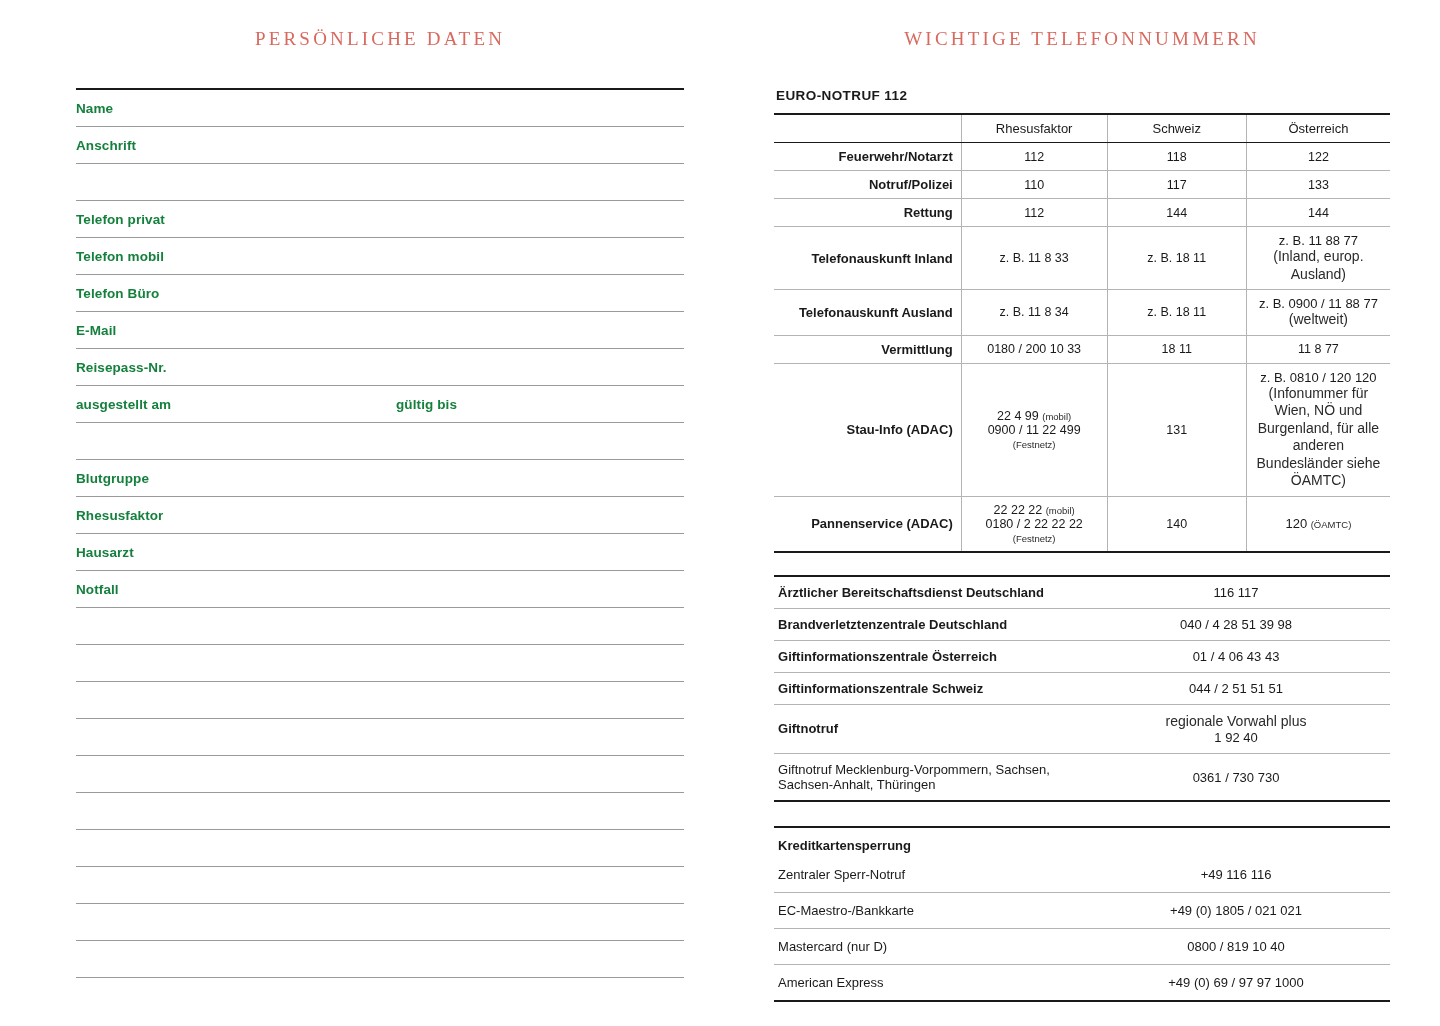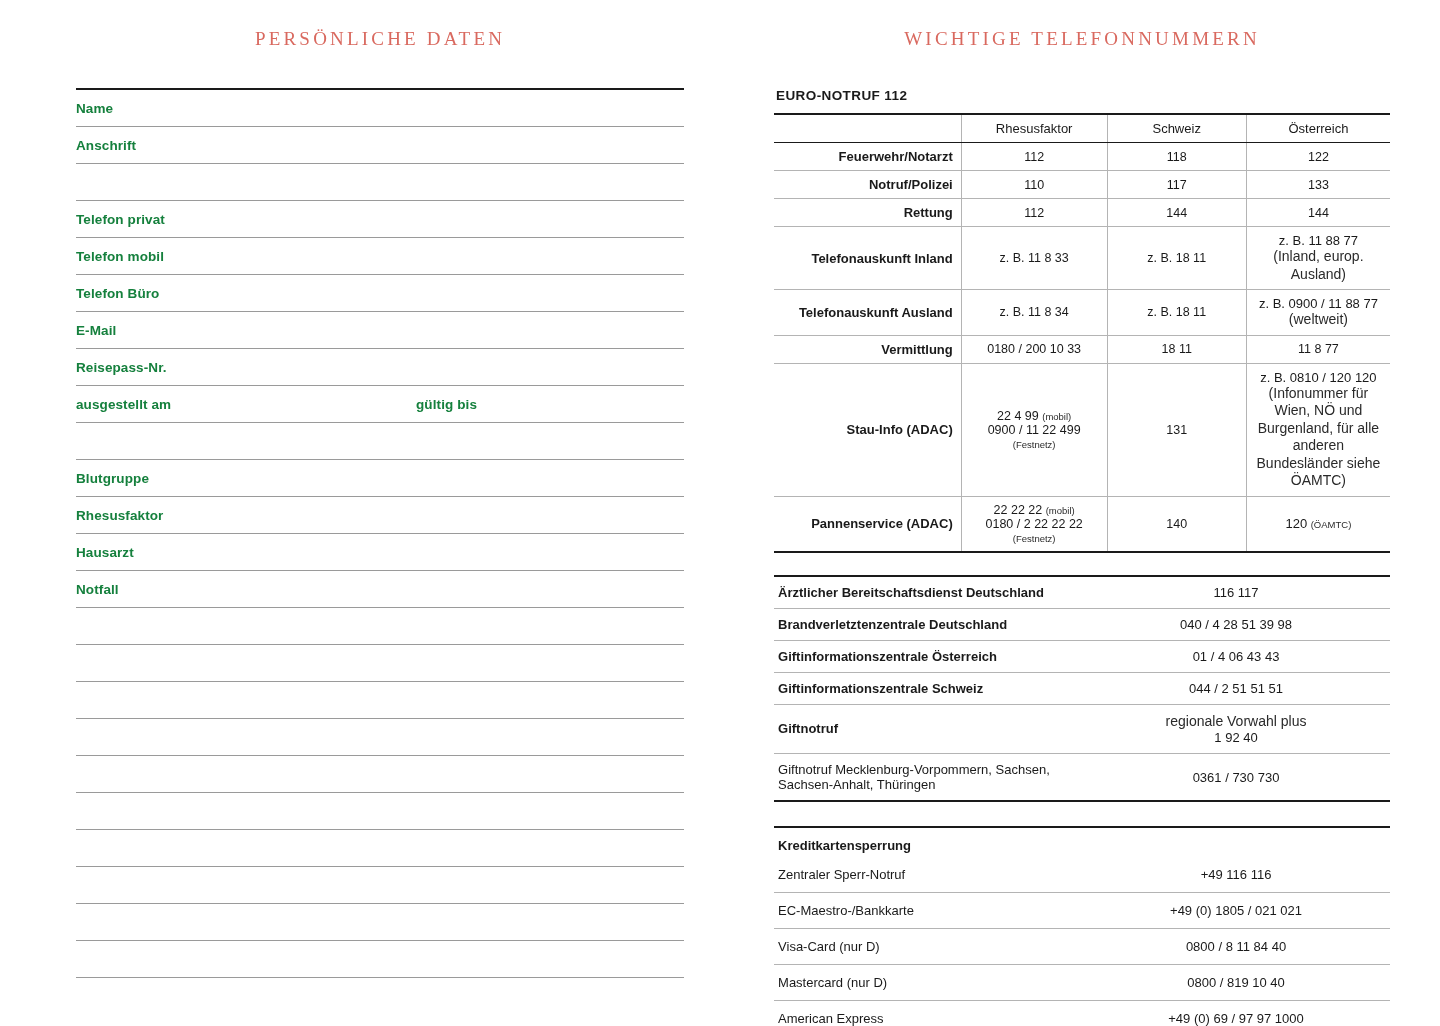--- a/index.html
+++ b/index.html
@@ -54,21 +54,21 @@
     position: relative;
   }
   .field-label {
     font-size: 13.5px;
     font-weight: 700;
     letter-spacing: .1px;
     color: #15803d;
   }
   .field-label.second {
     position: absolute;
-    left: 340px;
+    left: 320px;
   }
   .field-row.blank {
     height: 36px;
   }
   
   .section-head {
     font-size: 13.5px;
     font-weight: 700;
     letter-spacing: .4px;
     margin: 0 0 10px 2px;
@@ -369,24 +369,20 @@
         </tr>
         <tr>
           <td class="lbl">Zentraler Sperr-Notruf</td>
           <td class="num">+49 116 116</td>
         </tr>
         <tr>
           <td class="lbl">EC-Maestro-/Bankkarte</td>
           <td class="num">+49 (0) 1805 / 021 021</td>
         </tr>
         <tr>
-          <td class="lbl">Visa-Card (nur D)</td>
-          <td class="num">0800 / 8 11 84 40</td>
-        </tr>
-        <tr>
           <td class="lbl">Mastercard (nur D)</td>
           <td class="num">0800 / 819 10 40</td>
         </tr>
         <tr>
           <td class="lbl">American Express</td>
           <td class="num">+49 (0) 69 / 97 97 1000</td>
         </tr>
       </tbody>
     </table>
   </div>

